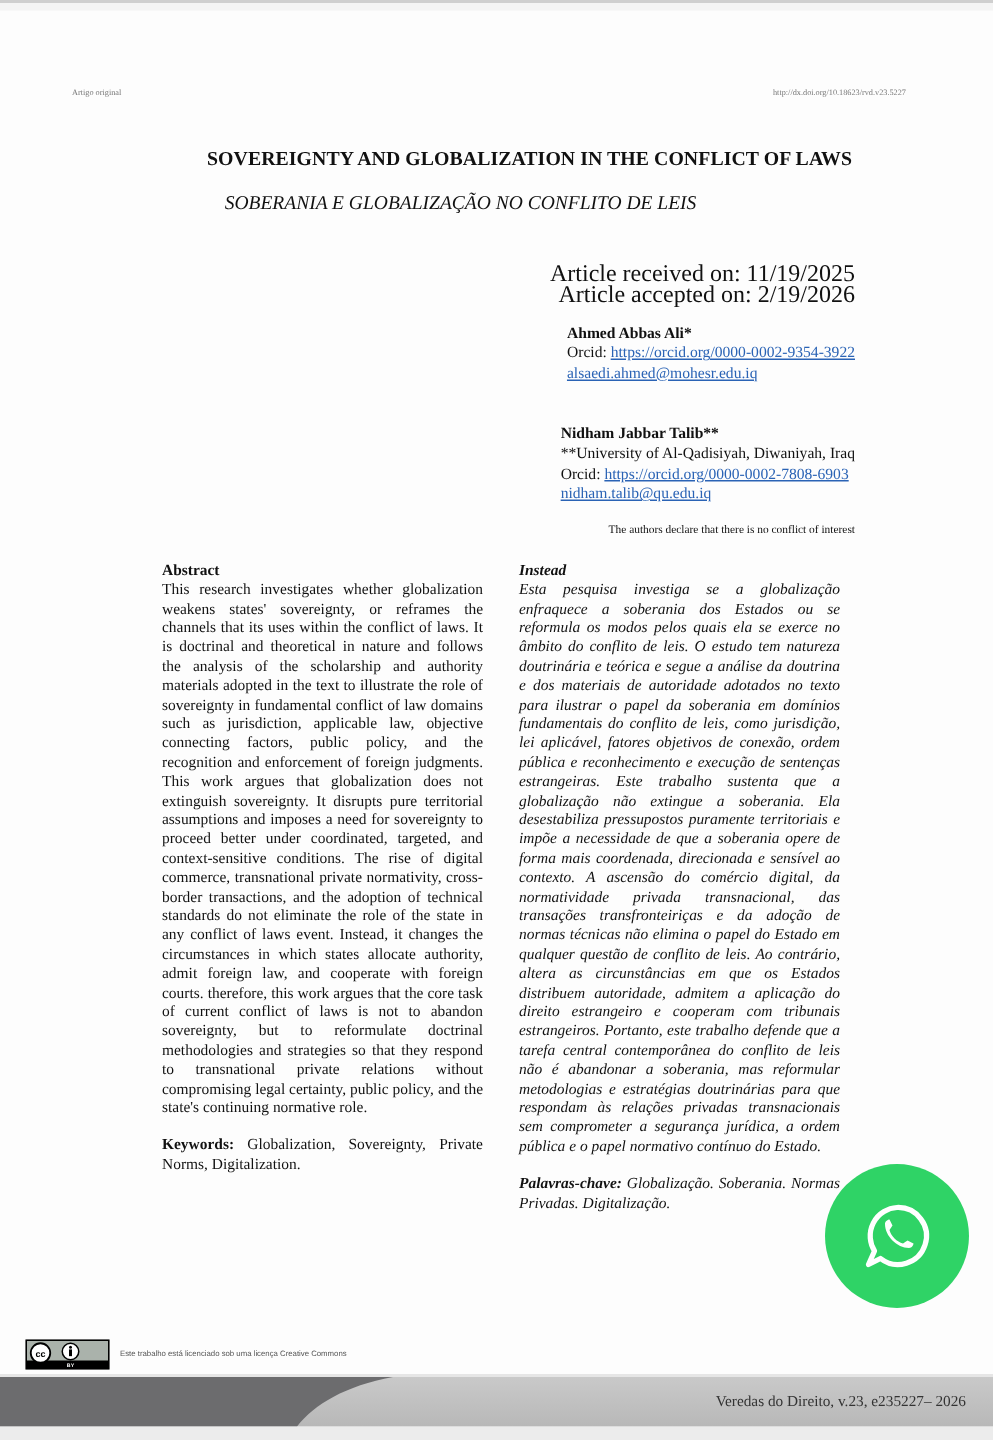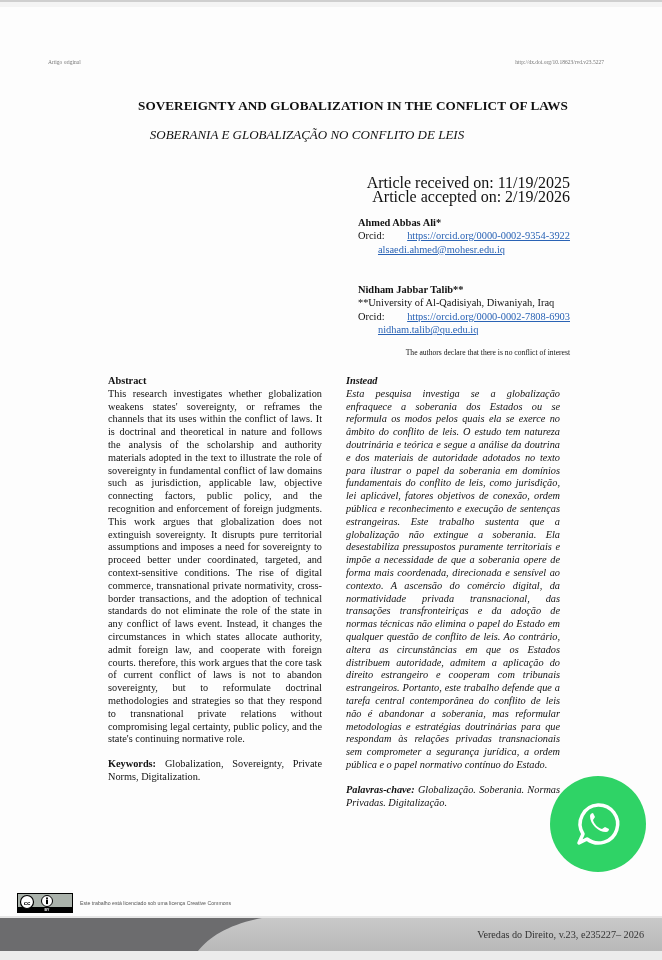--- a/index.html
+++ b/index.html
@@ -13,21 +13,21 @@
     .topbar2 { position: absolute; left: 0; top: 2px; width: 662px; height: 5px; background: #f4f4f4; }
     .runhead-left { position: absolute; left: 48px; top: 59px; font-size: 5.5px; color: #777; }
     .runhead-right { position: absolute; right: 58px; top: 59px; font-size: 5.5px; color: #777; }
     .title { position: absolute; left: 0; width: 662px; top: 98px; text-align: center; font-weight: bold; font-size: 13.2px; letter-spacing: 0.05px; padding-left: 22px; }
     .subtitle { position: absolute; left: 0; width: 614px; top: 127px; text-align: center; font-style: italic; font-size: 13px; }
     .meta { position: absolute; right: 92px; top: 176px; text-align: right; font-size: 16px; line-height: 14px; }
     .author-block { position: absolute; right: 92px; font-size: 10.4px; line-height: 13.4px; }
     .author-1 { top: 216px; }
     .author-2 { top: 283px; }
     .author-name { font-weight: bold; }
-    a.link { color: #2a63b5; text-decoration: underline; margin-left: 20px; }
+    a.link { color: #2a63b5; text-decoration: underline; }
     .coi { position: absolute; right: 92px; top: 348px; font-size: 7.6px; }
     .col { position: absolute; top: 375px; width: 214px; font-size: 10.3px; line-height: 12.8px; text-align: justify; }
     .col-left { left: 108px; }
     .col-right { left: 346px; font-style: italic; }
     .col h3 { margin: 0; font-size: 10.3px; font-weight: bold; line-height: 12.8px; }
     .col p { margin: 0; }
     .kw { margin-top: 12px !important; }
     .kw b { font-weight: bold; }
     .whatsapp { position: absolute; left: 550px; top: 776px; width: 96px; height: 96px; border-radius: 50%; background: #2fd366; display: flex; align-items: center; justify-content: center; }
     .cc-badge { position: absolute; left: 17px; top: 893px; width: 54px; height: 18px; background: #aaa; border: 1px solid #000; display: flex; align-items: center; }

